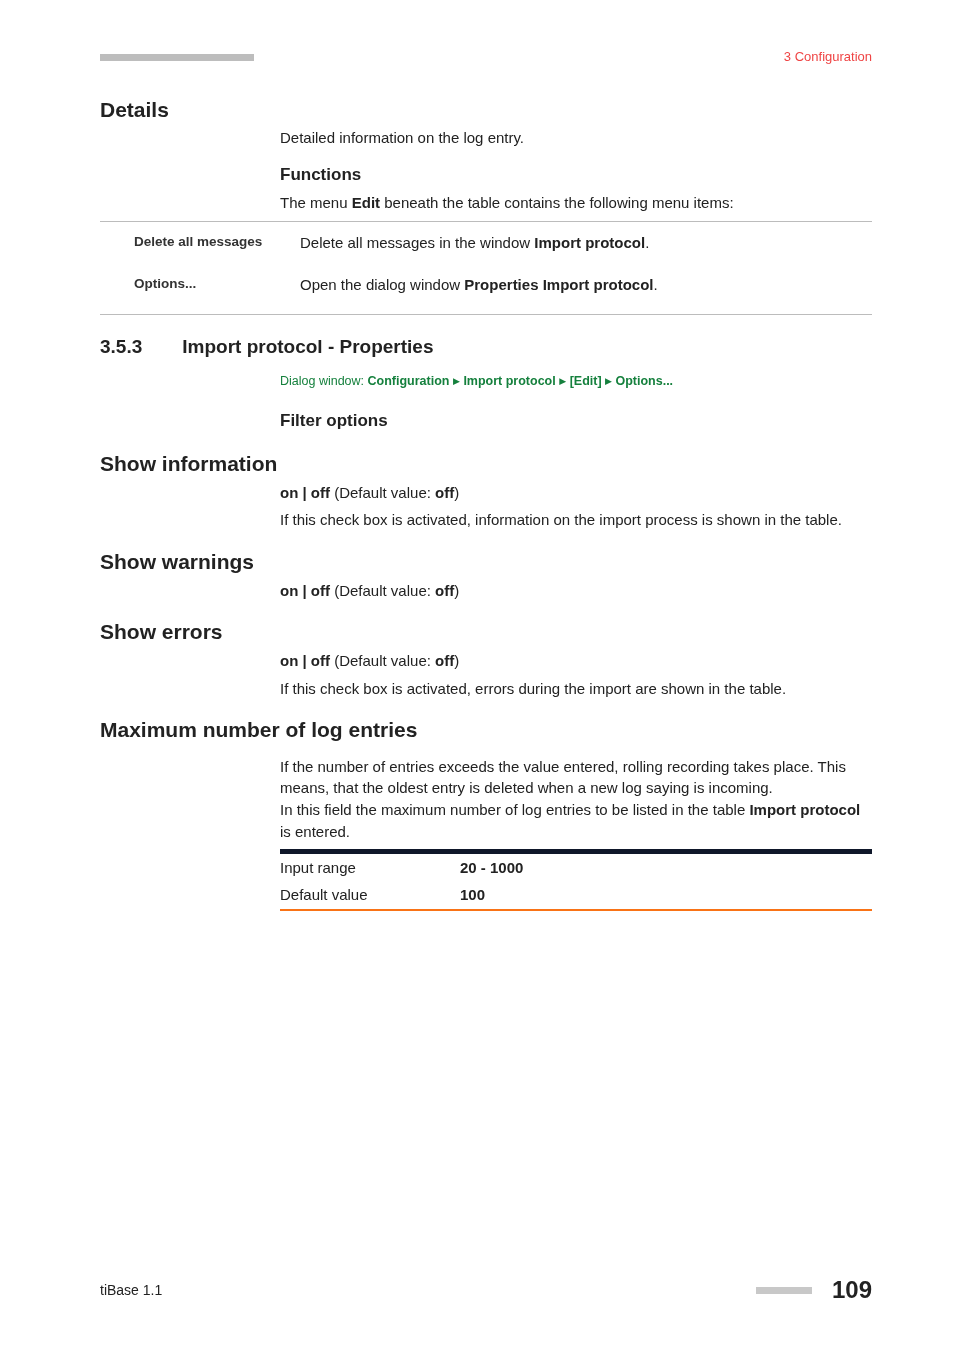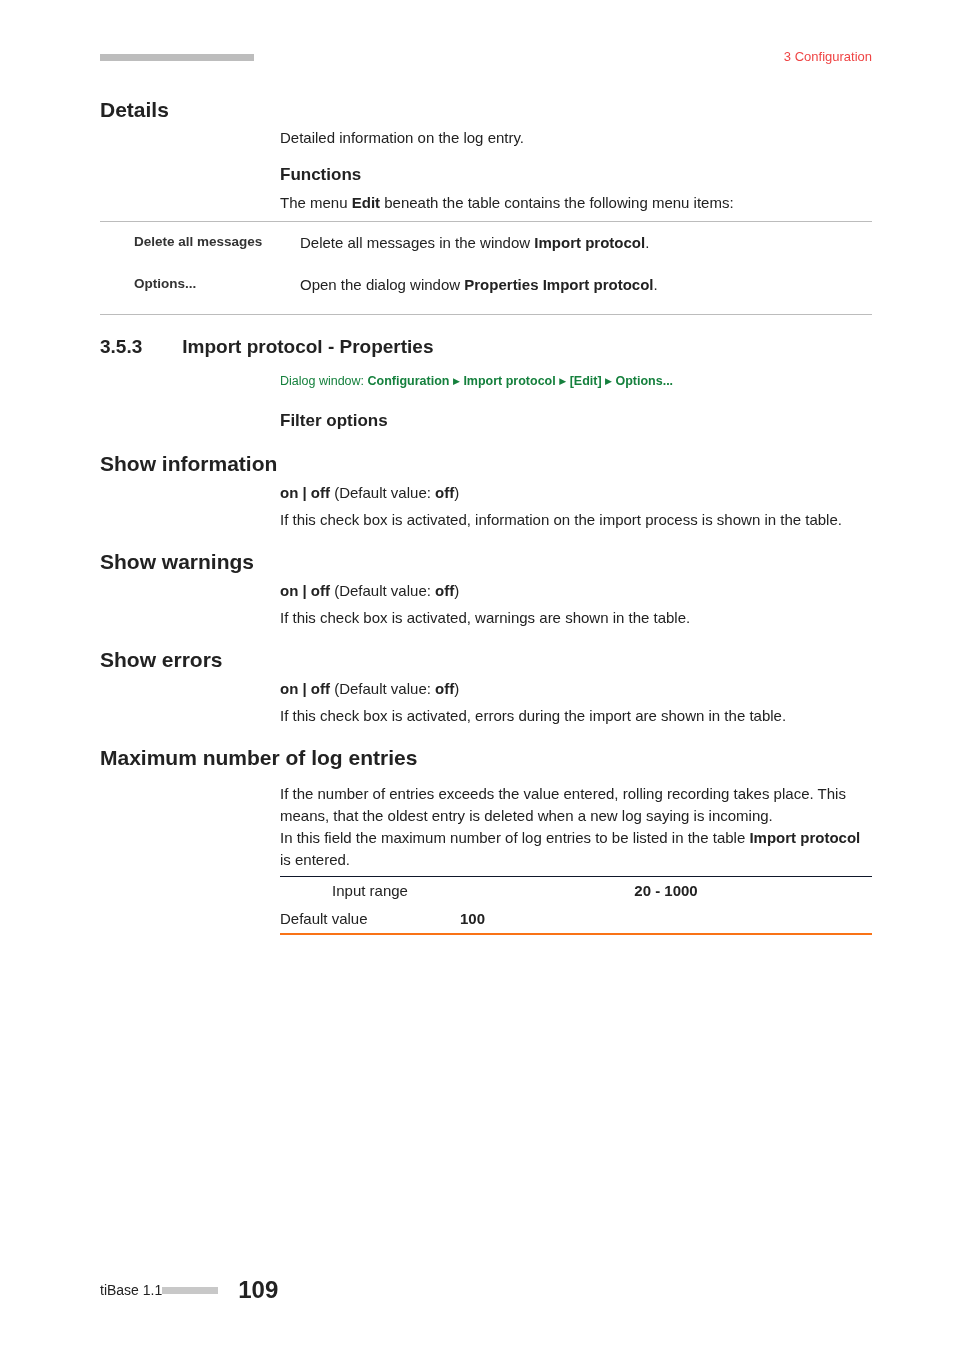--- a/index.html
+++ b/index.html
@@ -107,29 +107,30 @@
     width: 100%;
     border-collapse: collapse;
     margin-top: 6px;
   }
   .range-table td {
     padding: 3px 0;
     font-size: 15px;
   }
   .range-table td:first-child { width: 180px; }
   .range-table .b { font-weight: 700; }
-  .range-table tr.top td { border-top: 1px solid #0f172a; text-align: center; }
+  .range-table tr.top td { border-top: 5px solid #0f172a; }
   .range-table tr.bot td { border-bottom: 2px solid #f97316; }
 
   .footer-row {
     position: absolute;
     bottom: 42px;
     left: 100px;
     right: 82px;
     display: flex;
+    justify-content: space-between;
     align-items: center;
     font-size: 14px;
   }
   .footer-squares { display: flex; gap: 0; margin-right: 6px; }
   .footer-squares .sq {
     width: 7px; height: 7px;
     background: #c8c8c8;
   }
   .footer-right { display: flex; align-items: center; }
   .footer-page { font-weight: 800; font-size: 24px; margin-left: 14px; }
@@ -212,21 +213,20 @@
     <span class="b">on | off</span><span> (Default value: </span><span class="b">off</span><span>)</span>
   </div>
   <div class="desc" style="margin-top:6px;">If this check box is activated, information on the import process is shown in the table.</div>
 </div>
 
 <div class="term">Show warnings</div>
 <div class="indent-block">
   <div class="onoff">
     <span class="b">on | off</span><span> (Default value: </span><span class="b">off</span><span>)</span>
   </div>
-  <div class="desc" style="margin-top:6px;">If this check box is activated, warnings are shown in the table.</div>
 </div>
 
 <div class="term">Show errors</div>
 <div class="indent-block">
   <div class="onoff">
     <span class="b">on | off</span><span> (Default value: </span><span class="b">off</span><span>)</span>
   </div>
   <div class="desc" style="margin-top:6px;">If this check box is activated, errors during the import are shown in the table.</div>
 </div>
 

